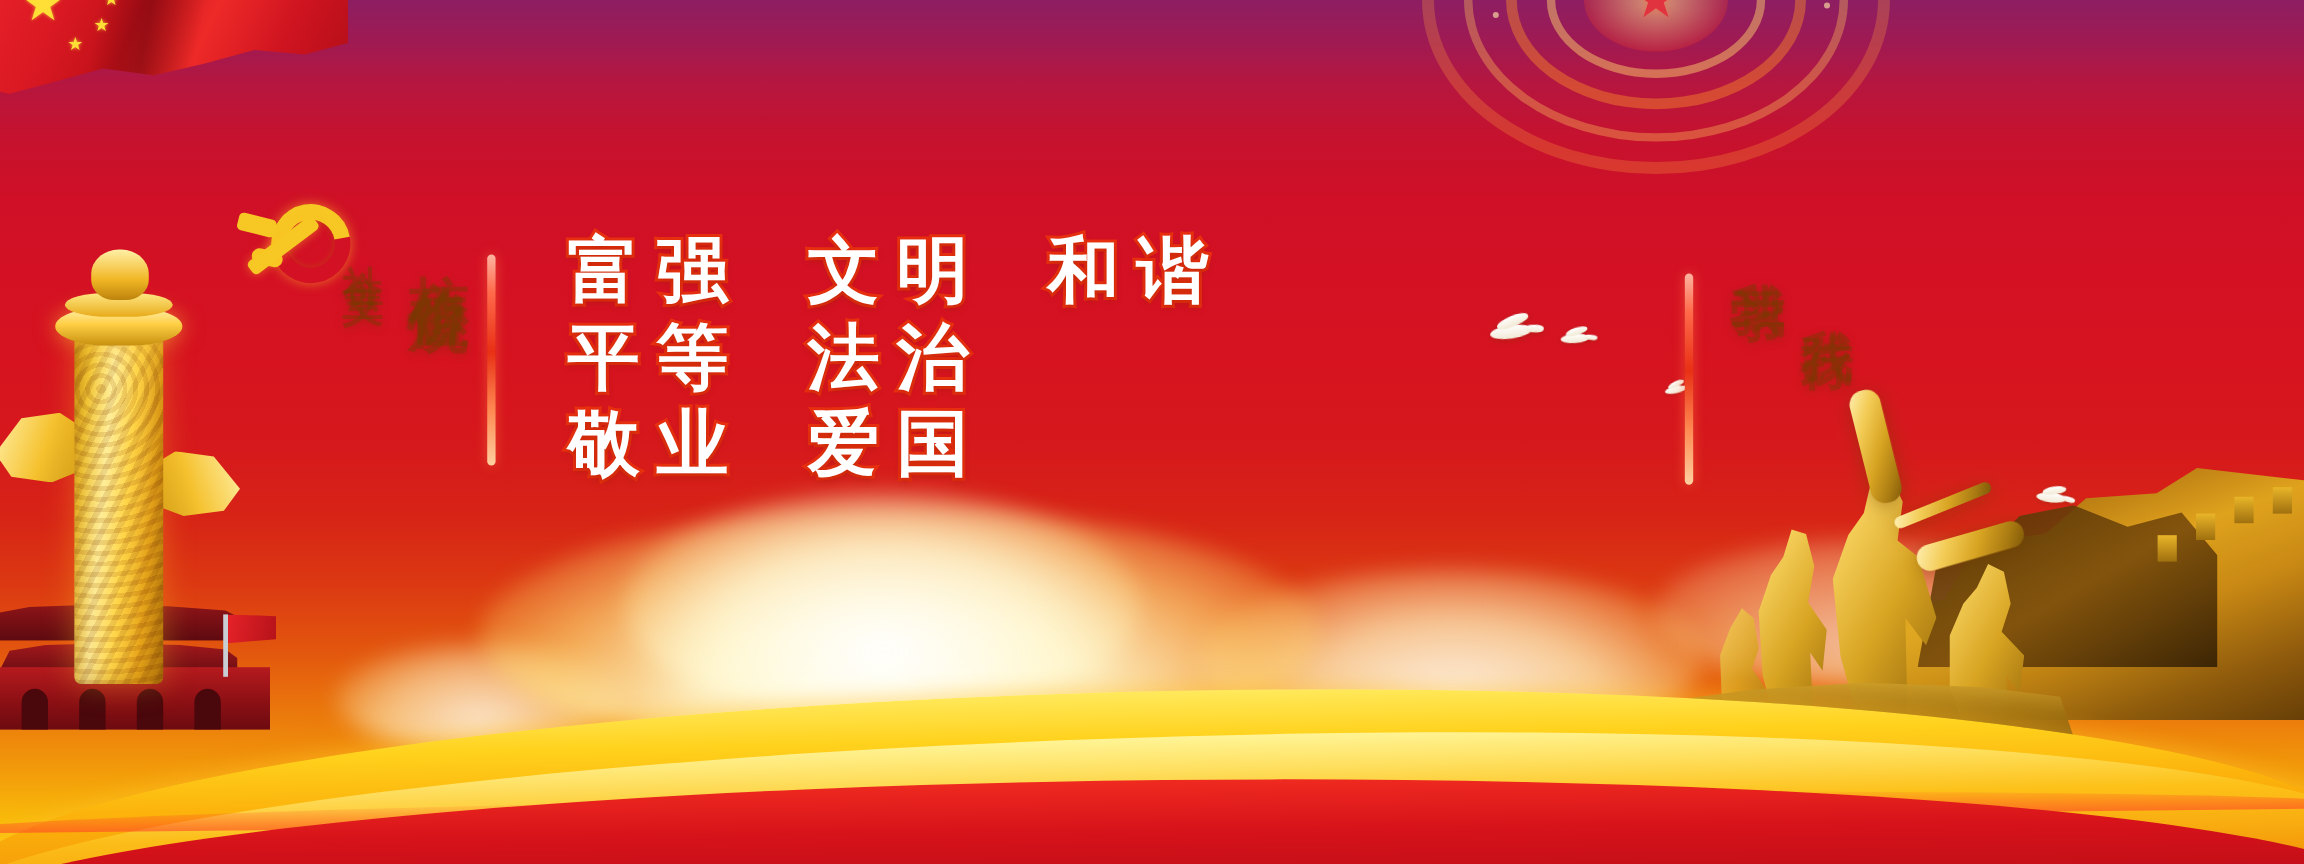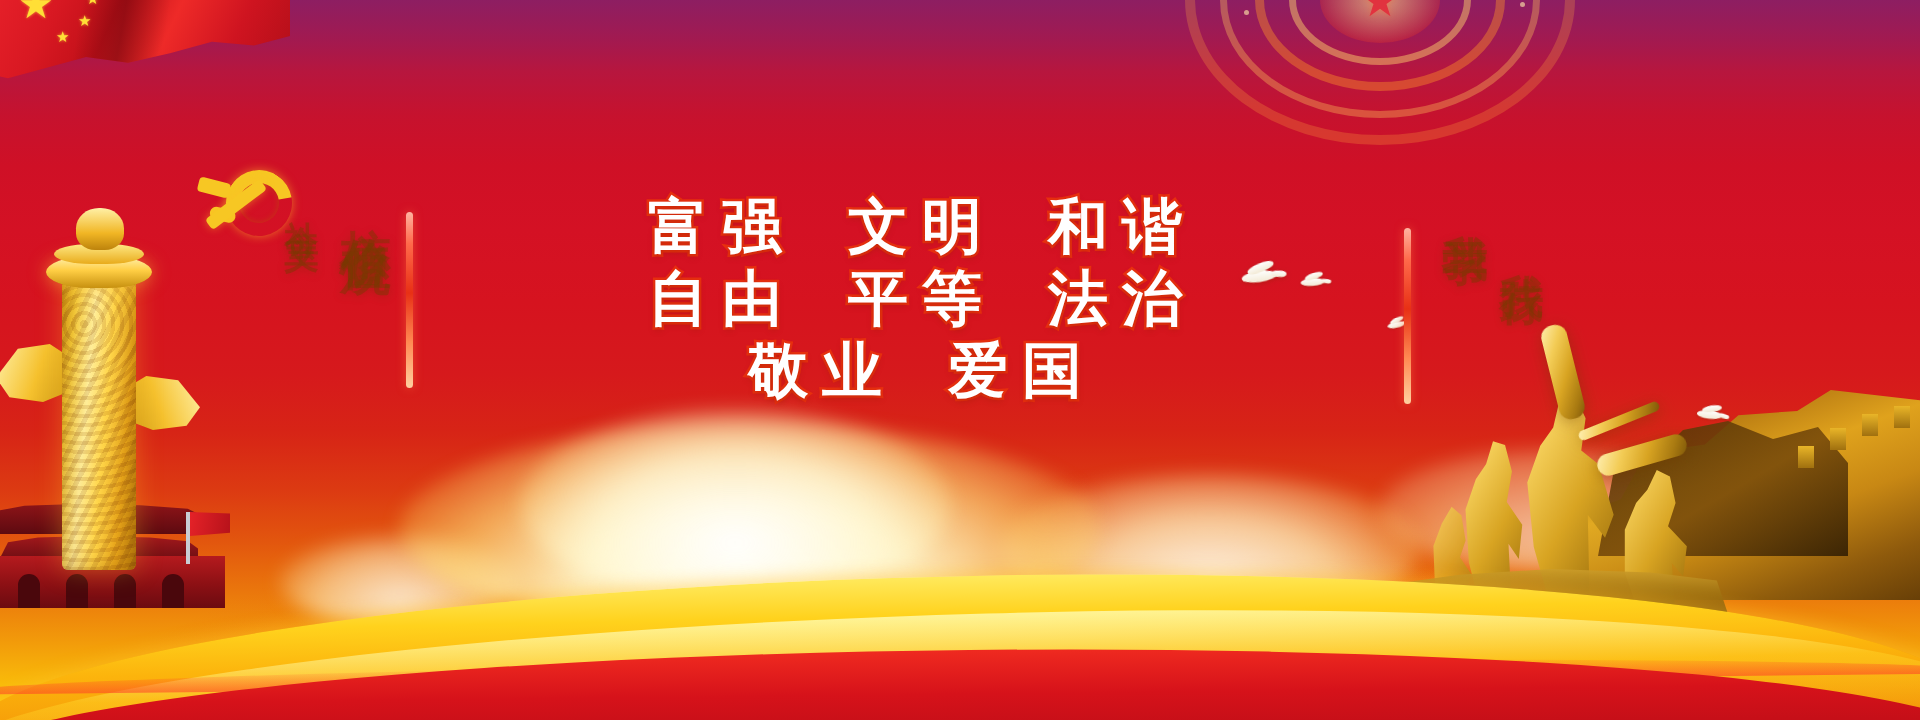--- a/index.html
+++ b/index.html
@@ -257,21 +257,21 @@
   .divider {
     position:absolute; width:7px; height:176px; border-radius:4px;
     background:linear-gradient(180deg,#ffb3a0 0%,#ff6a4a 18%,#e83015 46%,#ff8a52 74%,#ffd0a0 100%);
     box-shadow:0 0 10px rgba(255,120,60,.55);
   }
   .div-left  { left:406px;  top:212px; }
   .div-right { left:1404px; top:228px; }
 
   
   .grid { position:absolute; left:440px; top:196px; width:950px; }
-  .grow { display:flex; justify-content:center; margin-bottom:10px; }
+  .grow { display:flex; justify-content:flex-start; margin-bottom:10px; }
   .gcell {
     width:200px; text-align:center;
     font-family:"DejaVu Sans", sans-serif; font-weight:700; font-size:60px; line-height:1.03;
     letter-spacing:14px; text-indent:14px;
     color:#ffffff;
     -webkit-text-stroke:5px #e8300f;
     paint-order:stroke fill;
     text-shadow:0 3px 6px rgba(150,30,0,.40);
   }
 </style>
@@ -389,21 +389,20 @@
 
   <div class="grid">
 
     <div class="grow">
       <div class="gcell">富强</div>
       <div class="gcell">文明</div>
       <div class="gcell">和谐</div>
     </div>
 
     <div class="grow">
-      <div class="gcell">自由</div>
       <div class="gcell">平等</div>
       <div class="gcell">法治</div>
     </div>
 
     <div class="grow">
       <div class="gcell">敬业</div>
       <div class="gcell">爱国</div>
     </div>
 
   </div>

